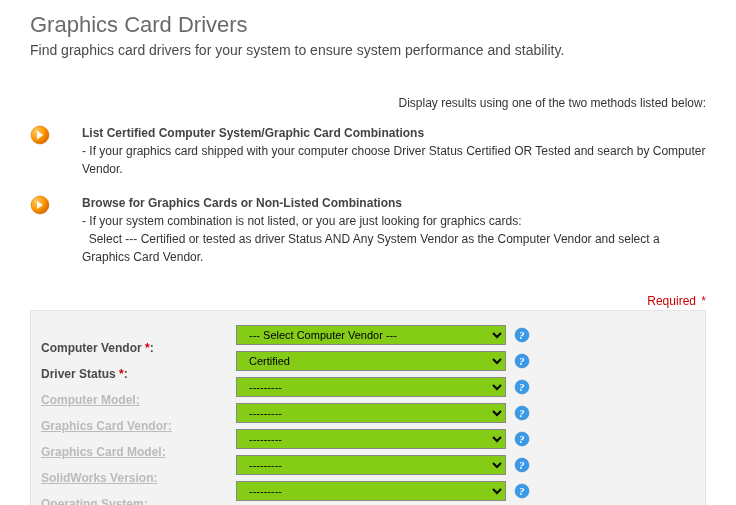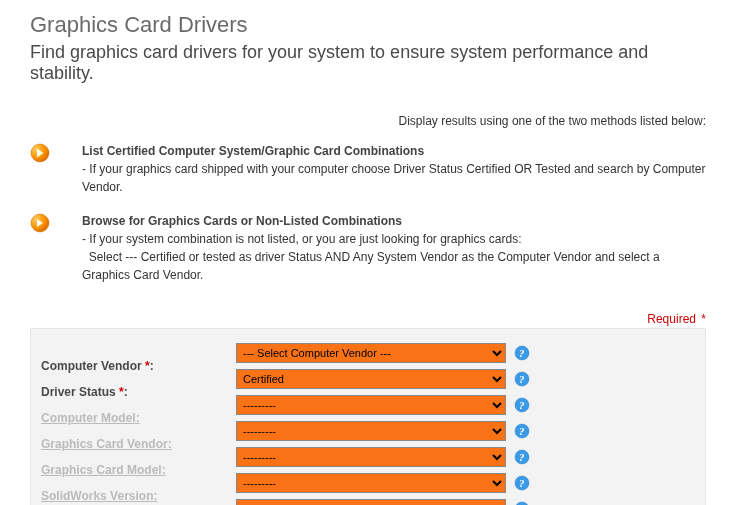--- a/index.html
+++ b/index.html
@@ -11,23 +11,23 @@
     padding: 12px 30px;
     width: 736px;
   }
   h1 {
     font-size: 22px;
     font-weight: normal;
     color: #6a6a6a;
     margin-bottom: 4px;
   }
   .subtitle {
-    font-size: 18px;
+    font-size: 14px;
     color: #4a4a4a;
-    margin-bottom: 30px;
+    margin-bottom: 38px;
   }
   .instr-head {
     font-size: 12px;
     color: #333;
     margin-bottom: 14px;
     text-align: right;
   }
   .method {
     display: flex;
     gap: 32px;
@@ -71,22 +71,22 @@
     color: #4a4a4a;
     margin-top: 26px;
   }
   .form-label.dim { color: #bbb; text-decoration: underline; }
   .form-label .star { color: #c00; font-weight: bold; }
   select.form-select {
     width: 270px;
     height: 20px;
     font-size: 11px;
     border: 1px solid #888;
-    background: #f97316;
-    padding: 0 2px;
+    background: #84cc16;
+    padding: 0 8px;
   }
   .help-icon {
     margin-left: 8px;
     width: 16px;
     height: 16px;
     display: inline-block;
   }
   .help-icon circle { fill: #3a9ae8; stroke: #2a7fc0; stroke-width: 0.5; }
   .help-icon text { fill: #fff; font-family: Georgia, serif; font-weight: bold; font-style: italic; font-size: 11px; }
 </style>

